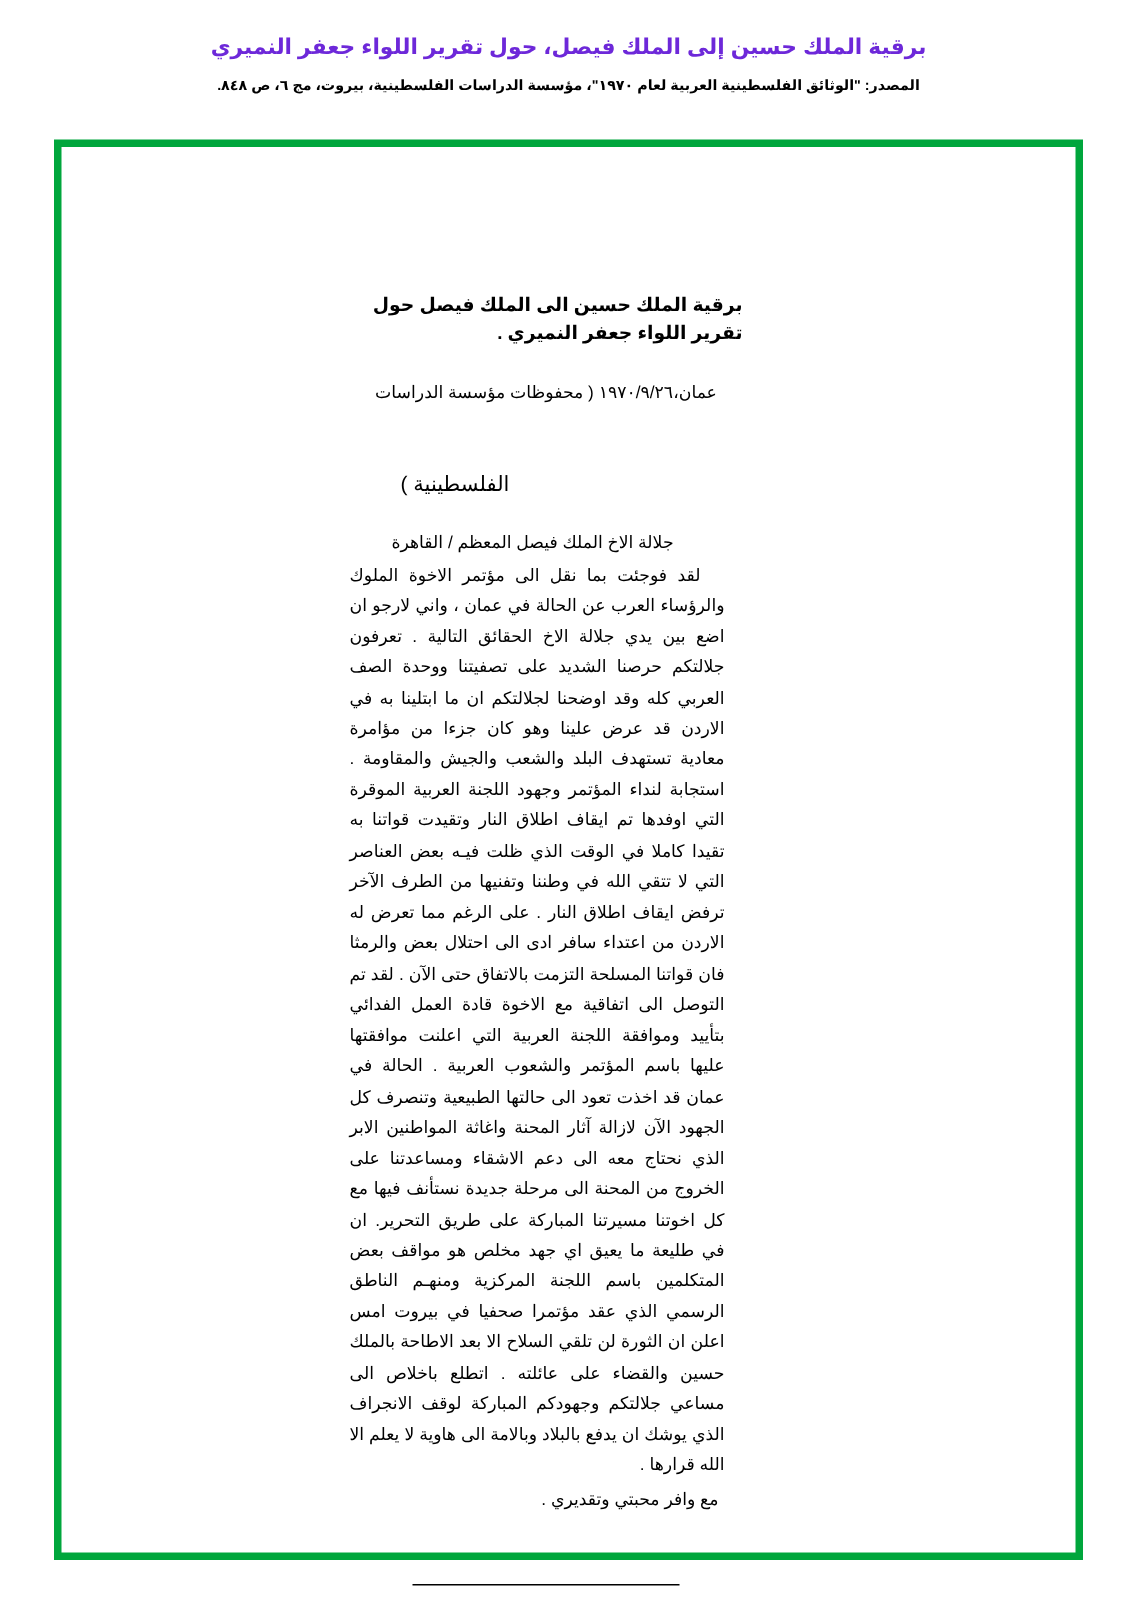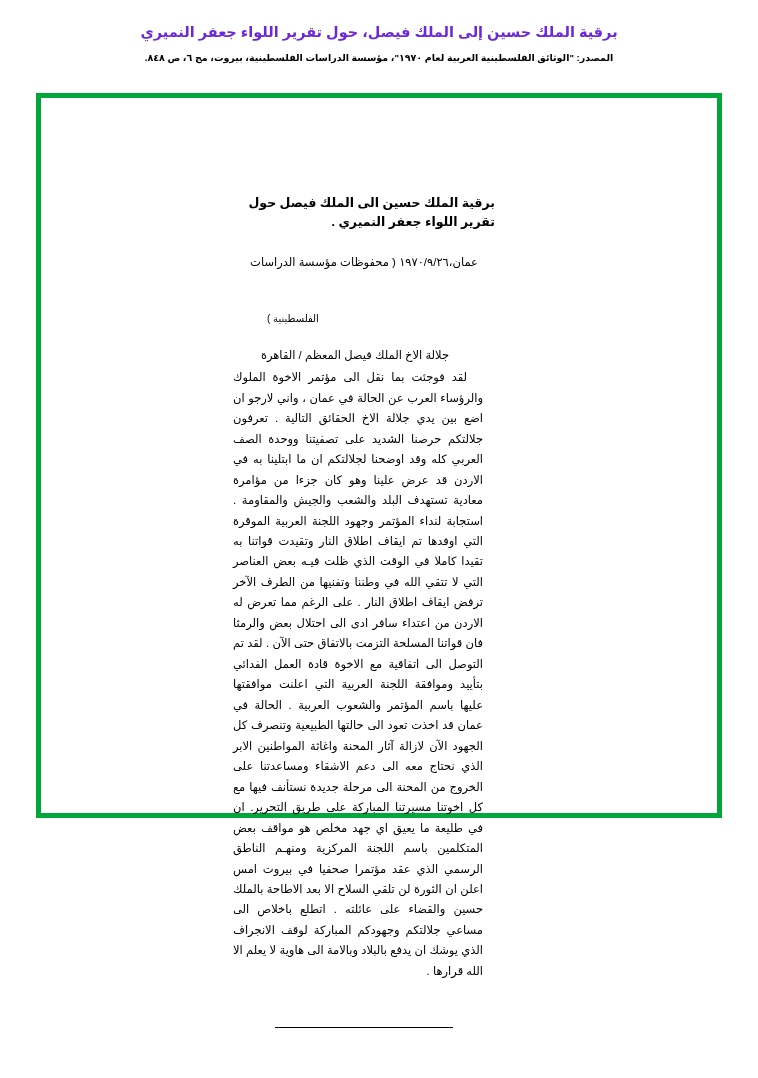--- a/index.html
+++ b/index.html
@@ -46,21 +46,21 @@
     color: #000;
     line-height: 1.4;
   }
 
   
   .doc-frame {
     position: absolute;
     top: 93px;
     left: 36px;
     width: 686px;
-    height: 725px;
+    height: 947px;
     border: 5px solid #00a63c;
     box-sizing: border-box;
     background: #ffffff;
   }
 
   .doc-inner {
     position: absolute;
     top: 0;
     left: 0;
     right: 0;
@@ -88,21 +88,21 @@
   .meta-line {
     font-size: 11.5px;
     line-height: 1.6;
     text-align: center;
     margin-bottom: 8px;
   }
   .meta-line .paren {
     display: inline;
   }
   .meta-line2 {
-    font-size: 10px;
+    font-size: 14px;
     line-height: 1.6;
     text-align: left;
     margin-bottom: 18px;
     padding-left: 34px;
     margin-top: 40px;
   }
 
   .salutation {
     font-size: 11.5px;
     line-height: 1.75;
@@ -161,19 +161,20 @@
           <span class="paren">( محفوظات مؤسسة الدراسات</span>
         </div>
         <div class="meta-line2">الفلسطينية )</div>
 
         <div class="salutation">جلالة الاخ الملك فيصل المعظم / القاهرة</div>
 
         <div class="body-text">
           <p class="indent">لقد فوجئت بما نقل الى مؤتمر الاخوة الملوك والرؤساء العرب عن الحالة في عمان ، واني لارجو ان اضع بين يدي جلالة الاخ الحقائق التالية . تعرفون جلالتكم حرصنا الشديد على تصفيتنا ووحدة الصف العربي كله وقد اوضحنا لجلالتكم ان ما ابتلينا به في الاردن قد عرض علينا وهو كان جزءا من مؤامرة معادية تستهدف البلد والشعب والجيش والمقاومة . استجابة لنداء المؤتمر وجهود اللجنة العربية الموقرة التي اوفدها تم ايقاف اطلاق النار وتقيدت قواتنا به تقيدا كاملا في الوقت الذي ظلت فيـه بعض العناصر التي لا تتقي الله في وطننا وتفنيها من الطرف الآخر ترفض ايقاف اطلاق النار . على الرغم مما تعرض له الاردن من اعتداء سافر ادى الى احتلال بعض والرمثا فان قواتنا المسلحة التزمت بالاتفاق حتى الآن . لقد تم التوصل الى اتفاقية مع الاخوة قادة العمل الفدائي بتأييد وموافقة اللجنة العربية التي اعلنت موافقتها عليها باسم المؤتمر والشعوب العربية . الحالة في عمان قد اخذت تعود الى حالتها الطبيعية وتنصرف كل الجهود الآن لازالة آثار المحنة واغاثة المواطنين الابر الذي نحتاج معه الى دعم الاشقاء ومساعدتنا على الخروج من المحنة الى مرحلة جديدة نستأنف فيها مع كل اخوتنا مسيرتنا المباركة على طريق التحرير. ان في طليعة ما يعيق اي جهد مخلص هو مواقف بعض المتكلمين باسم اللجنة المركزية ومنهـم الناطق الرسمي الذي عقد مؤتمرا صحفيا في بيروت امس اعلن ان الثورة لن تلقي السلاح الا بعد الاطاحة بالملك حسين والقضاء على عائلته . اتطلع باخلاص الى مساعي جلالتكم وجهودكم المباركة لوقف الانجراف الذي يوشك ان يدفع بالبلاد وبالامة الى هاوية لا يعلم الا الله قرارها .</p>
         </div>
 
+        <div class="closing">مع وافر محبتي وتقديري .</div>
 
       </div>
       <div class="rule"></div>
     </div>
   </div>
 
 </div>
 
 </body></html>

